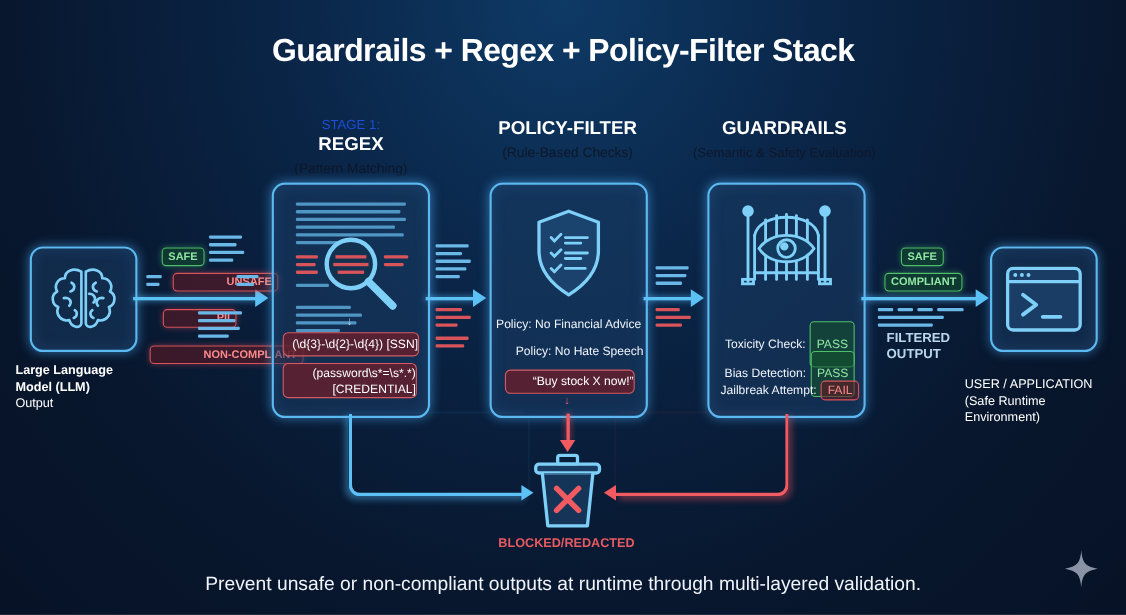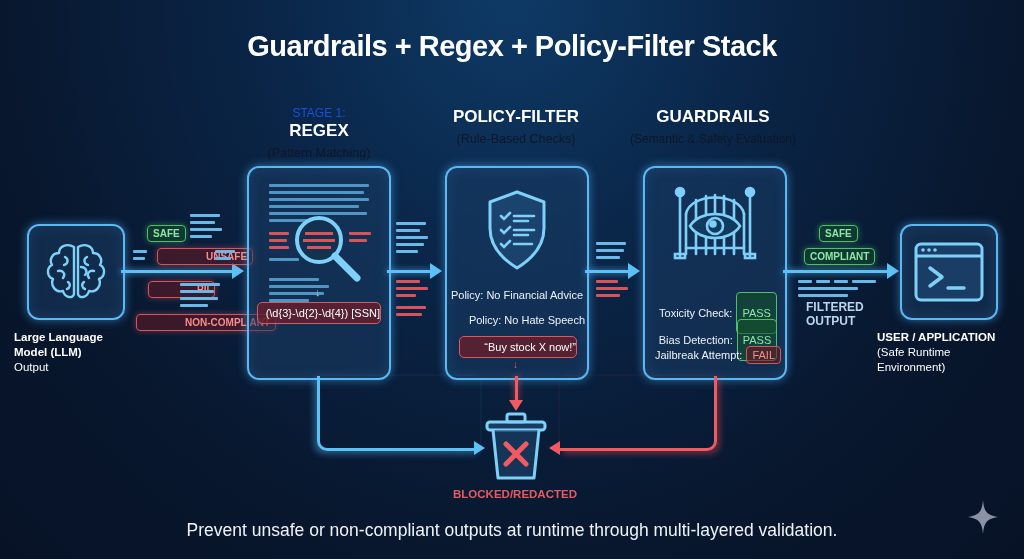--- a/index.html
+++ b/index.html
@@ -108,20 +108,24 @@
   </div>
   <svg width="90" height="90" viewBox="0 0 90 90" style="position:absolute;left:36px;top:38px;">
     <circle cx="34" cy="34" r="22" fill="rgba(20,50,80,0.85)" stroke="#7fd0f8" stroke-width="4"></circle>
     <rect x="20" y="26" width="28" height="3" fill="#d9545a"></rect>
     <rect x="18" y="33" width="32" height="3" fill="#d9545a"></rect>
     <rect x="22" y="40" width="24" height="3" fill="#d9545a"></rect>
     <line x1="50" y1="50" x2="72" y2="72" stroke="#7fd0f8" stroke-width="7" stroke-linecap="round"></line>
   </svg>
   <div class="abs" style="left:66px;top:118px;color:#aac7e0;font-size:11px;">↓</div>
   <div class="abs redbox" style="left:8px;top:134px;width:122px;height:20px;line-height:20px;">(\d{3}-\d{2}-\d{4}) [SSN]</div>
+  <div class="abs redbox" style="left:8px;top:162px;width:122px;height:32px;line-height:14px;padding-top:2px;box-sizing:border-box;">
+    <div>(password\s*=\s*.*)</div>
+    <div>[CREDENTIAL]</div>
+  </div>
 </div>
 
 <div class="abs line" style="left:387px;top:270px;width:46px;height:3px;"></div>
 <div class="abs" style="left:430px;top:263px;width:0;height:0;border-top:8px solid transparent;border-bottom:8px solid transparent;border-left:12px solid #5cc2f5;"></div>
 <div>
   <div class="dash" style="left:396px;top:222px;width:30px;background:#6ab8e8;"></div>
   <div class="dash" style="left:396px;top:229px;width:24px;background:#6ab8e8;"></div>
   <div class="dash" style="left:396px;top:236px;width:32px;background:#6ab8e8;"></div>
   <div class="dash" style="left:396px;top:243px;width:28px;background:#6ab8e8;"></div>
   <div class="dash" style="left:396px;top:250px;width:22px;background:#6ab8e8;"></div>
@@ -230,21 +234,21 @@
     <rect x="2" y="2" width="66" height="56" rx="5" fill="rgba(40,90,140,0.4)" stroke="#7fd0f8" stroke-width="3"></rect>
     <line x1="2" y1="14" x2="68" y2="14" stroke="#7fd0f8" stroke-width="3"></line>
     <circle cx="9" cy="8" r="1.8" fill="#7fd0f8"></circle>
       <circle cx="15" cy="8" r="1.8" fill="#7fd0f8"></circle>
       <circle cx="21" cy="8" r="1.8" fill="#7fd0f8"></circle>
     <path d="M16 26 L28 35 L16 44" stroke="#7fd0f8" stroke-width="3.5" fill="none" stroke-linecap="round" stroke-linejoin="round"></path>
     <line x1="34" y1="46" x2="50" y2="46" stroke="#7fd0f8" stroke-width="3.5" stroke-linecap="round"></line>
   </svg>
 </div>
 <div class="abs label-c" style="left:877px;top:330px;width:140px;line-height:15px;">
-  <div style="font-weight:bold;">USER / APPLICATION</div>
+  <div style="font-weight:normal;margin-top:13px;">USER / APPLICATION</div>
   <div>(Safe Runtime</div>
   <div>Environment)</div>
 </div>
 
 <div class="abs" style="left:317px;top:376px;width:160px;height:72px;border-left:3px solid #5cc2f5;border-bottom:3px solid #5cc2f5;border-bottom-left-radius:10px;box-shadow:-3px 3px 6px rgba(90,190,255,0.4);"></div>
 <div class="abs" style="left:474px;top:441px;width:0;height:0;border-top:7px solid transparent;border-bottom:7px solid transparent;border-left:11px solid #5cc2f5;"></div>
 
 <div class="abs rline" style="left:515px;top:376px;width:3px;height:26px;"></div>
 <div class="abs" style="left:509px;top:400px;width:0;height:0;border-left:7px solid transparent;border-right:7px solid transparent;border-top:11px solid #f05a60;"></div>
 

